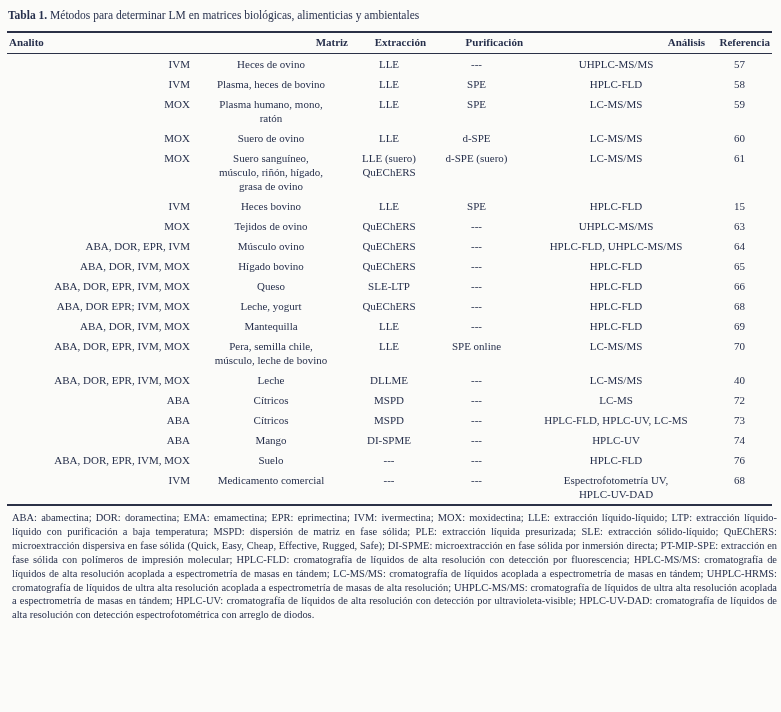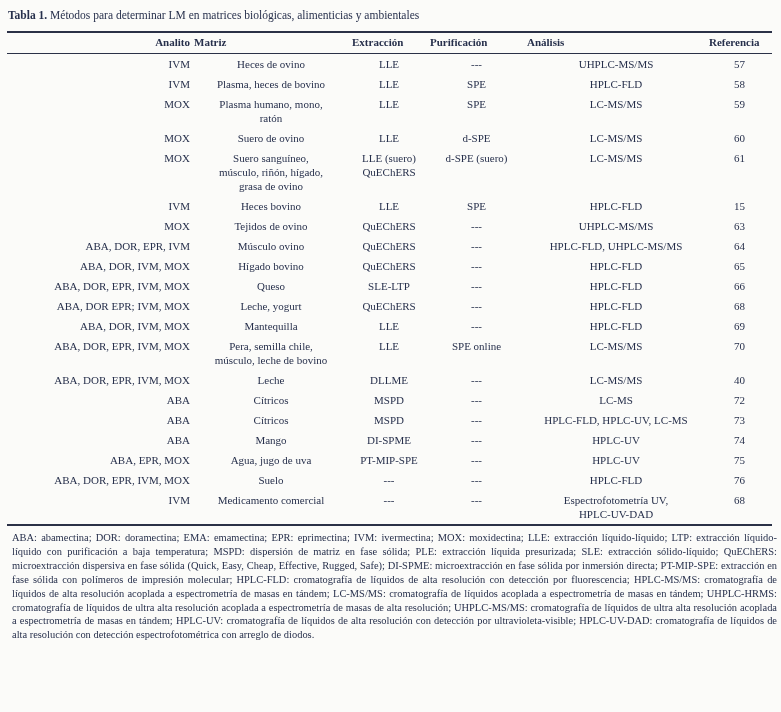--- a/index.html
+++ b/index.html
@@ -26,24 +26,24 @@
     border-collapse: collapse;
     border-top: 2px solid #2b3147;
     border-bottom: 2px solid #2b3147;
     font-size: 11px;
   }
   thead th {
     border-bottom: 1.2px solid #2b3147;
     font-weight: bold;
     font-size: 11px;
     padding: 3px 2px 4px 2px;
-    text-align: left;
+    text-align: right;
     line-height: 13px;
   }
-  thead th.c0 { text-align: right; padding-left: 2px; }
+  thead th.c0 { text-align: left; padding-left: 2px; }
   tbody td {
     padding: 3px 2px;
     text-align: center;
     vertical-align: top;
     line-height: 14px;
   }
   tbody td.c0 { text-align: right; padding-left: 2px; }
   .footnote {
     width: 765px;
     margin: 5px 0 0 5px;
@@ -212,28 +212,20 @@
         </tr>
         <tr>
           <td class="c0">ABA</td>
           <td class="c1">Mango</td>
           <td class="c2">DI-SPME</td>
           <td class="c3">---</td>
           <td class="c4">HPLC-UV</td>
           <td class="c5">74</td>
         </tr>
         <tr>
-          <td class="c0">ABA, EPR, MOX</td>
-          <td class="c1">Agua, jugo de uva</td>
-          <td class="c2">PT-MIP-SPE</td>
-          <td class="c3">---</td>
-          <td class="c4">HPLC-UV</td>
-          <td class="c5">75</td>
-        </tr>
-        <tr>
           <td class="c0">ABA, DOR, EPR, IVM, MOX</td>
           <td class="c1">Suelo</td>
           <td class="c2">---</td>
           <td class="c3">---</td>
           <td class="c4">HPLC-FLD</td>
           <td class="c5">76</td>
         </tr>
         <tr>
           <td class="c0">IVM</td>
           <td class="c1">Medicamento comercial</td>

